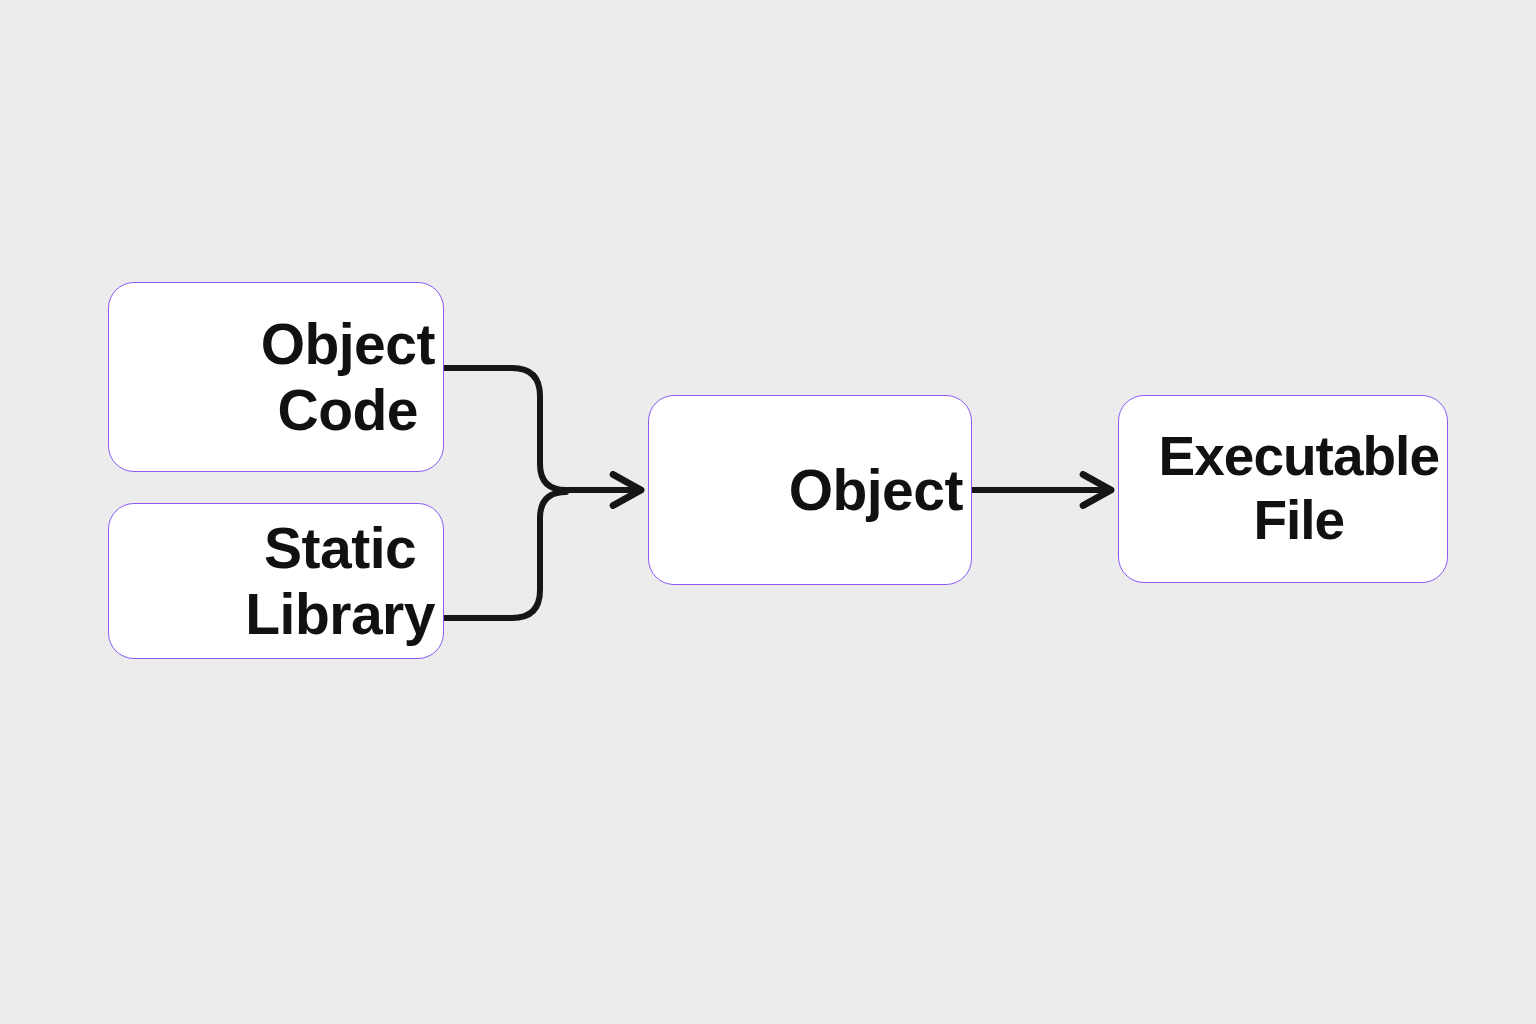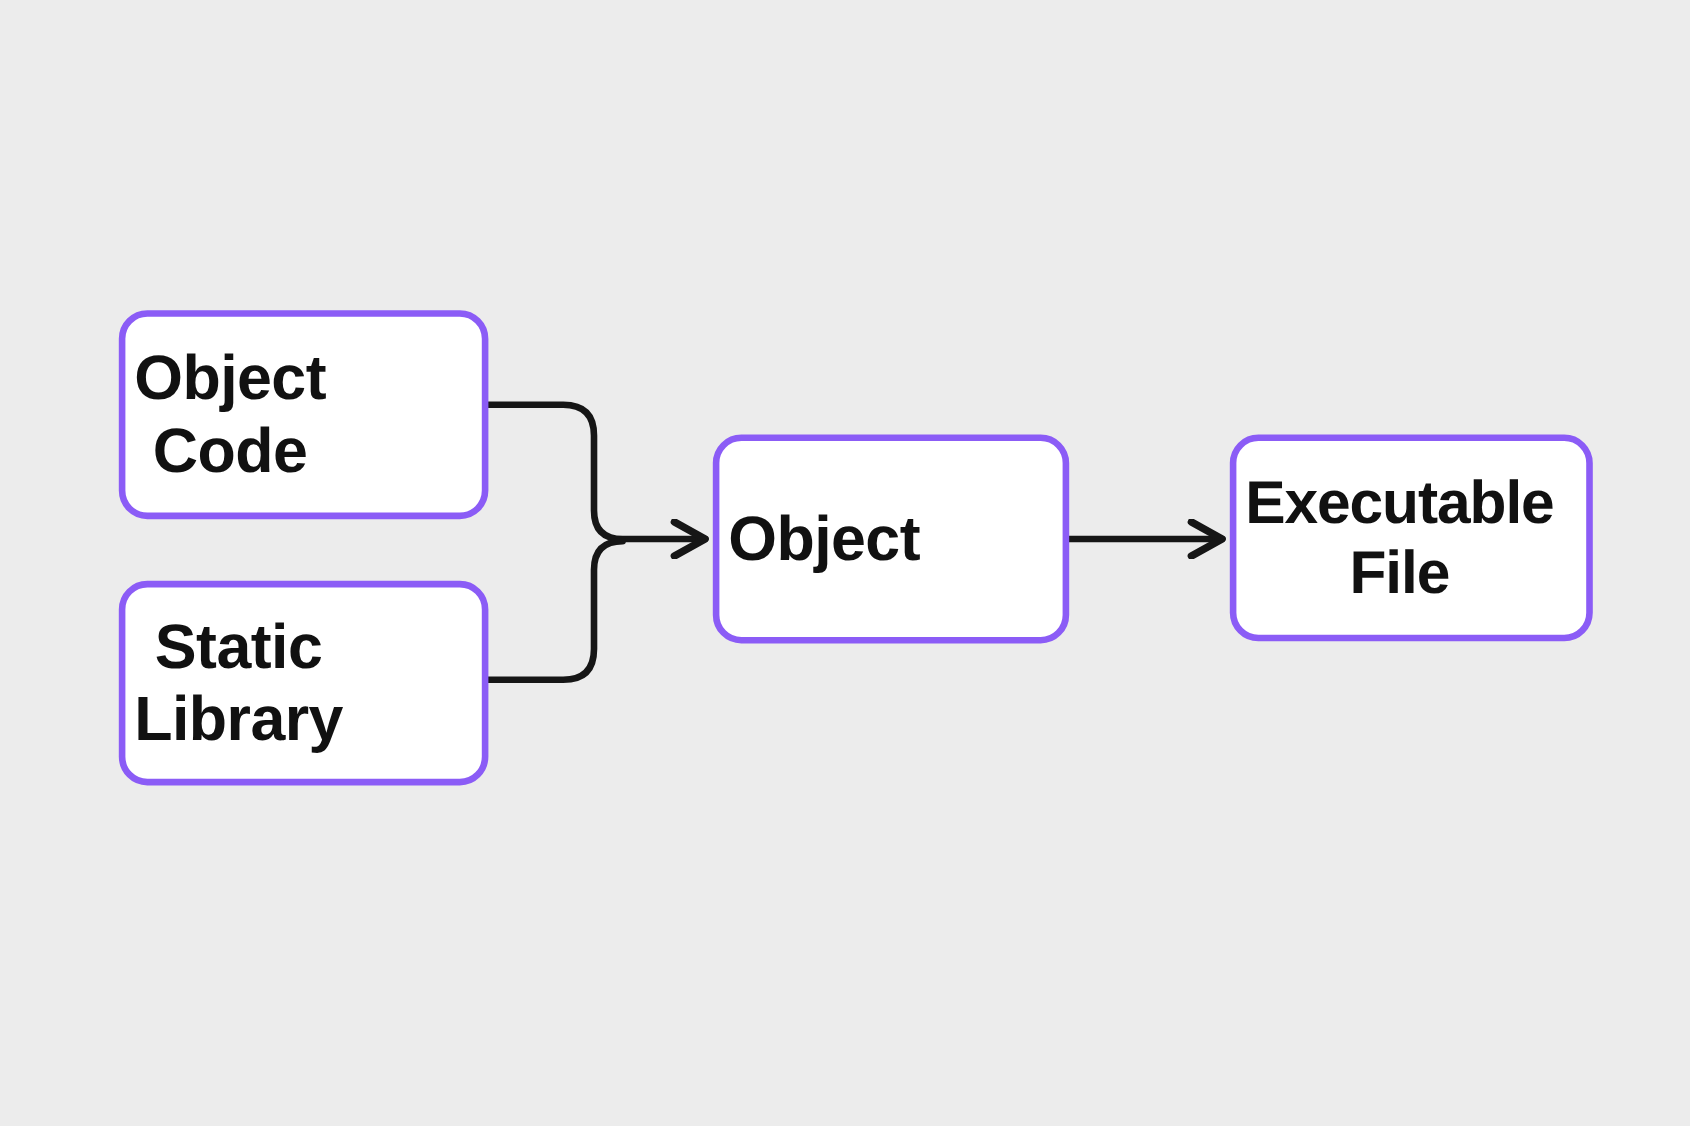--- a/index.html
+++ b/index.html
@@ -24,47 +24,47 @@
     position: absolute;
     left: 0;
     top: 0;
     width: 1536px;
     height: 1024px;
   }
   .node {
     position: absolute;
     box-sizing: border-box;
     background: #ffffff;
-    border: 6px solid #8b5cf6;
+    border: 1px solid #8b5cf6;
     border-radius: 26px;
     display: flex;
     align-items: center;
-    justify-content: flex-start;
+    justify-content: flex-end;
     text-align: center;
   }
   .node-label {
     font-size: 57px;
     font-weight: bold;
     line-height: 1.16;
     color: #111111;
     letter-spacing: -0.5px;
     white-space: pre-line;
     padding: 0 8px;
   }
   #node-object-code {
     left: 108px;
     top: 282px;
     width: 336px;
     height: 190px;
   }
   #node-static-library {
     left: 108px;
-    top: 528px;
+    top: 503px;
     width: 336px;
-    height: 186px;
+    height: 156px;
   }
   #node-linker {
     left: 648px;
     top: 395px;
     width: 324px;
     height: 190px;
   }
   #node-executable-file {
     left: 1118px;
     top: 395px;

